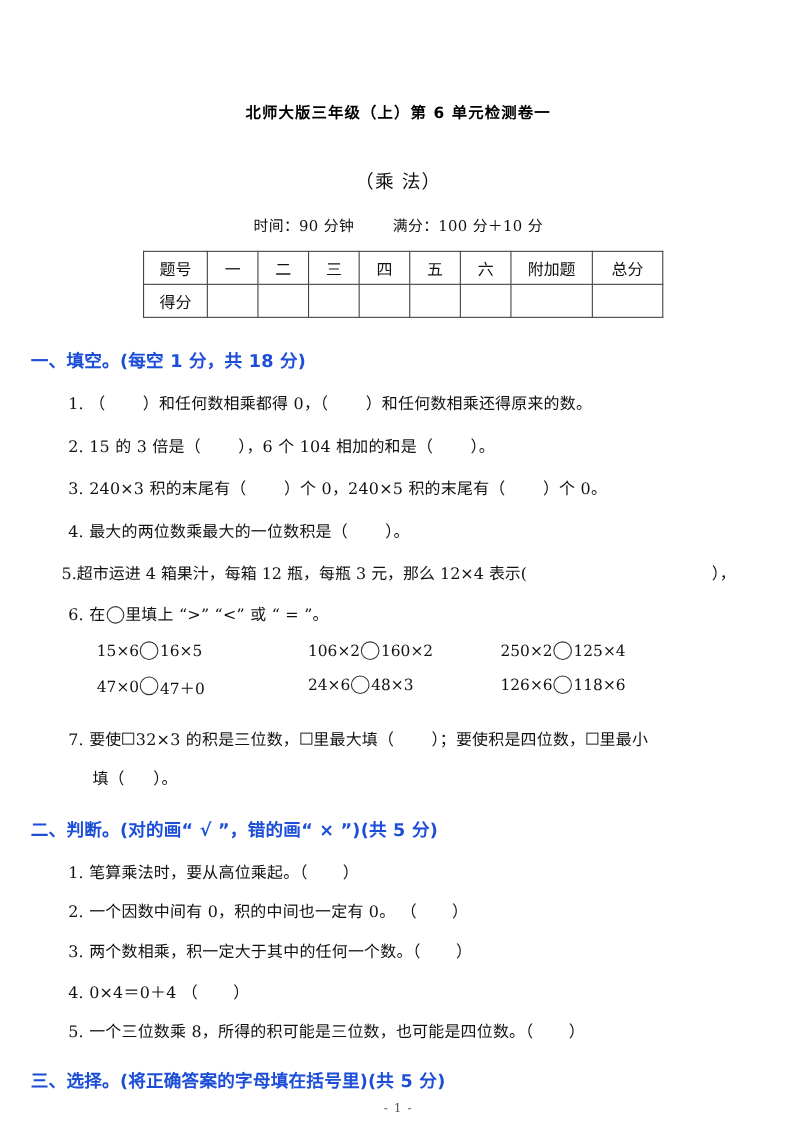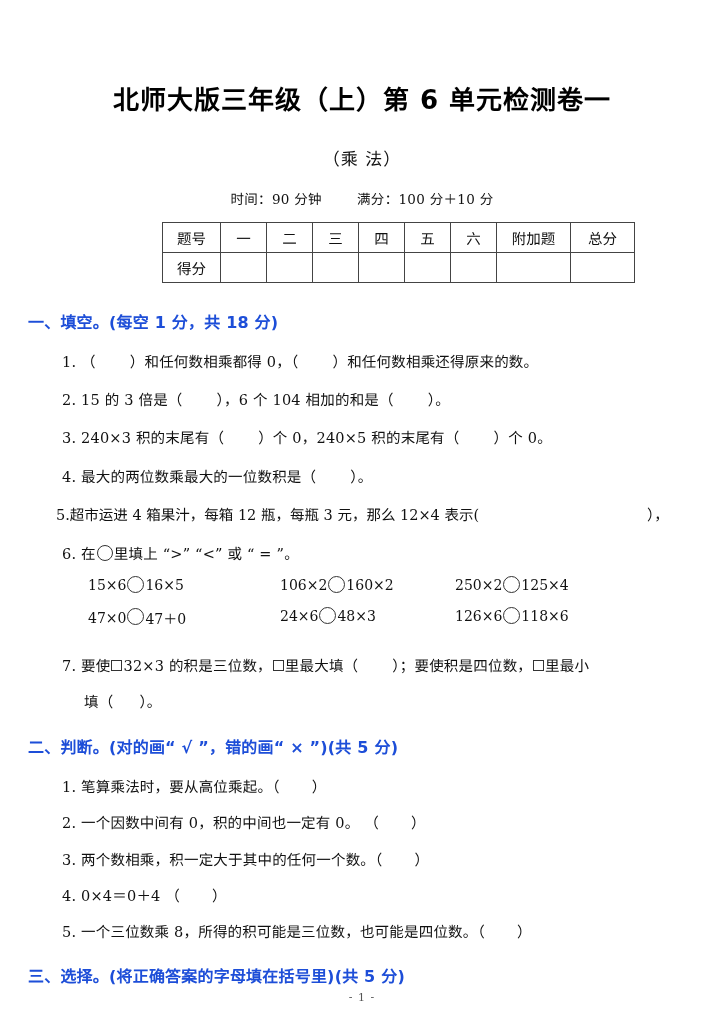--- a/index.html
+++ b/index.html
@@ -23,23 +23,23 @@
     width: 724px;
     height: 1024px;
     padding: 0;
   }
 
   
   .title-main {
     text-align: center;
     font-family: "DejaVu Sans", "Liberation Sans", sans-serif;
     font-weight: bold;
-    font-size: 26px;
+    font-size: 14px;
     letter-spacing: 1px;
-    margin: 8px;
+    margin: 18px;
     padding-top: 78px;
     line-height: 1.1;
     color: #000;
   }
   .title-sub {
     text-align: center;
     font-family: "DejaVu Serif", "Liberation Serif", serif;
     font-size: 17px;
     margin: 0;
     padding-top: 22px;
@@ -58,21 +58,20 @@
 
   
   .score-table-wrap {
     margin: 14px auto 0 auto;
     width: 464px;
   }
   table.score-table {
     border-collapse: collapse;
     width: 100%;
     table-layout: fixed;
-    margin-left: 32px;
   }
   table.score-table td {
     border: 1px solid #444;
     height: 30px;
     text-align: center;
     vertical-align: middle;
     font-size: 14.5px;
     font-family: "DejaVu Serif", "Liberation Serif", serif;
     color: #111;
     padding: 0;

